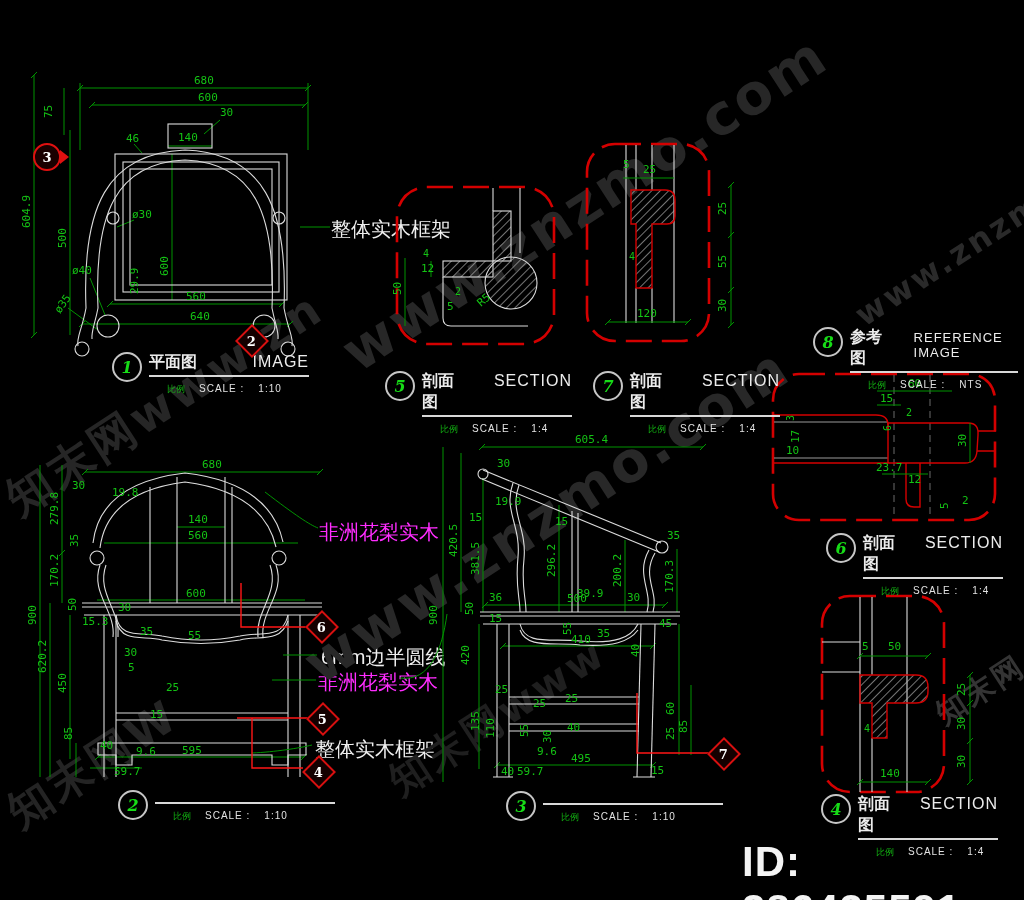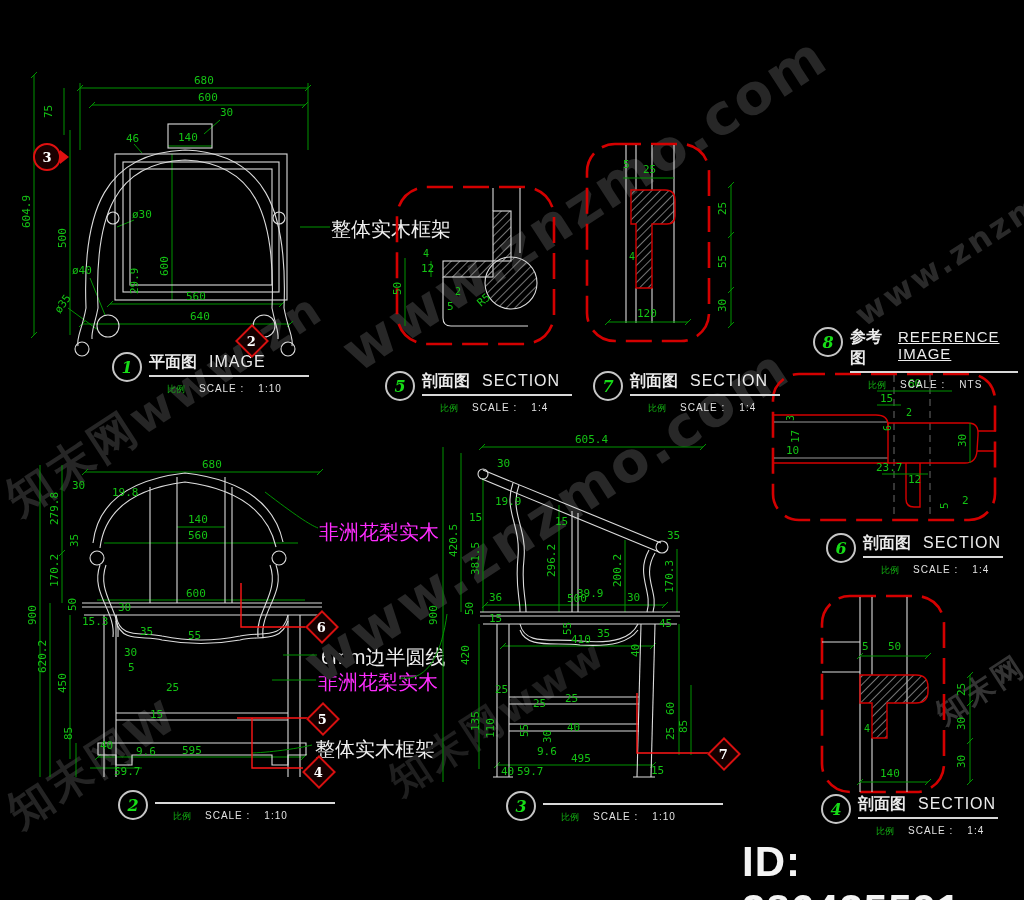--- a/index.html
+++ b/index.html
@@ -25,21 +25,21 @@
   .mkc{position:absolute;width:24px;height:24px;border-radius:50%;background:#1a0000;
       border:2.5px solid #e01010;color:#fff;font-weight:bold;font-size:13px;z-index:6;
       display:flex;align-items:center;justify-content:center;font-family:"DejaVu Serif",serif;}
   .mkc:after{content:"";position:absolute;right:-10px;top:50%;transform:translateY(-50%);
       border-left:9px solid #e01010;border-top:7px solid transparent;border-bottom:7px solid transparent;}
   .tblock{position:absolute;display:flex;gap:7px;align-items:flex-start;z-index:5;}
   .bub{width:26px;height:26px;border:2px solid #c6c6c6;border-radius:50%;flex:0 0 auto;
       display:flex;align-items:center;justify-content:center;color:#17dc17;
       font-style:italic;font-weight:bold;font-size:16px;font-family:"DejaVu Serif",serif;}
   .tmain{display:flex;flex-direction:column;}
-  .trow1{display:flex;gap:12px;align-items:baseline;color:#ececec;}
+  .trow1{display:flex;gap:28px;align-items:baseline;color:#ececec;justify-content:space-between;}
   .trow1 .zh{font-size:16px;font-weight:bold;}
   .trow1 .en{font-size:16px;letter-spacing:1px;}
   .tline{height:2px;background:#d8d8d8;margin-top:2px;}
   .trow2{display:flex;gap:14px;align-items:baseline;margin-top:6px;padding-left:18px;}
   .trow2 .sczh{color:#12b412;font-size:9px;}
   .trow2 .scen{color:#e2e2e2;font-size:10px;letter-spacing:1px;}
   .trow2 .scv{color:#e2e2e2;font-size:10px;letter-spacing:1px;}
   .wm{position:absolute;transform:rotate(-33deg);transform-origin:left top;white-space:nowrap;
       font-weight:bold;letter-spacing:3px;z-index:2;font-family:"DejaVu Sans",sans-serif;}
   #biglogo{position:absolute;left:815px;top:744px;font-size:88px;font-weight:bold;color:#dedede;
@@ -534,21 +534,21 @@
           <span class="scv">1:4</span>
         </div>
     </div>
   </div>
 
   <div class="tblock" style="left:813px;top:327px;">
     <div class="bub">8</div>
     <div class="tmain" style="width:168px;">
       <div class="trow1">
           <span class="zh">参考图</span>
-          <span class="en" style="font-size:15px;text-decoration:underline;">REFERENCE IMAGE</span>
+          <span class="en" style="font-size:13px;">REFERENCE IMAGE</span>
         </div>
       <div class="tline"></div>
       <div class="trow2">
           <span class="sczh">比例</span>
           <span class="scen">SCALE :</span>
           <span class="scv">NTS</span>
         </div>
     </div>
   </div>
 

